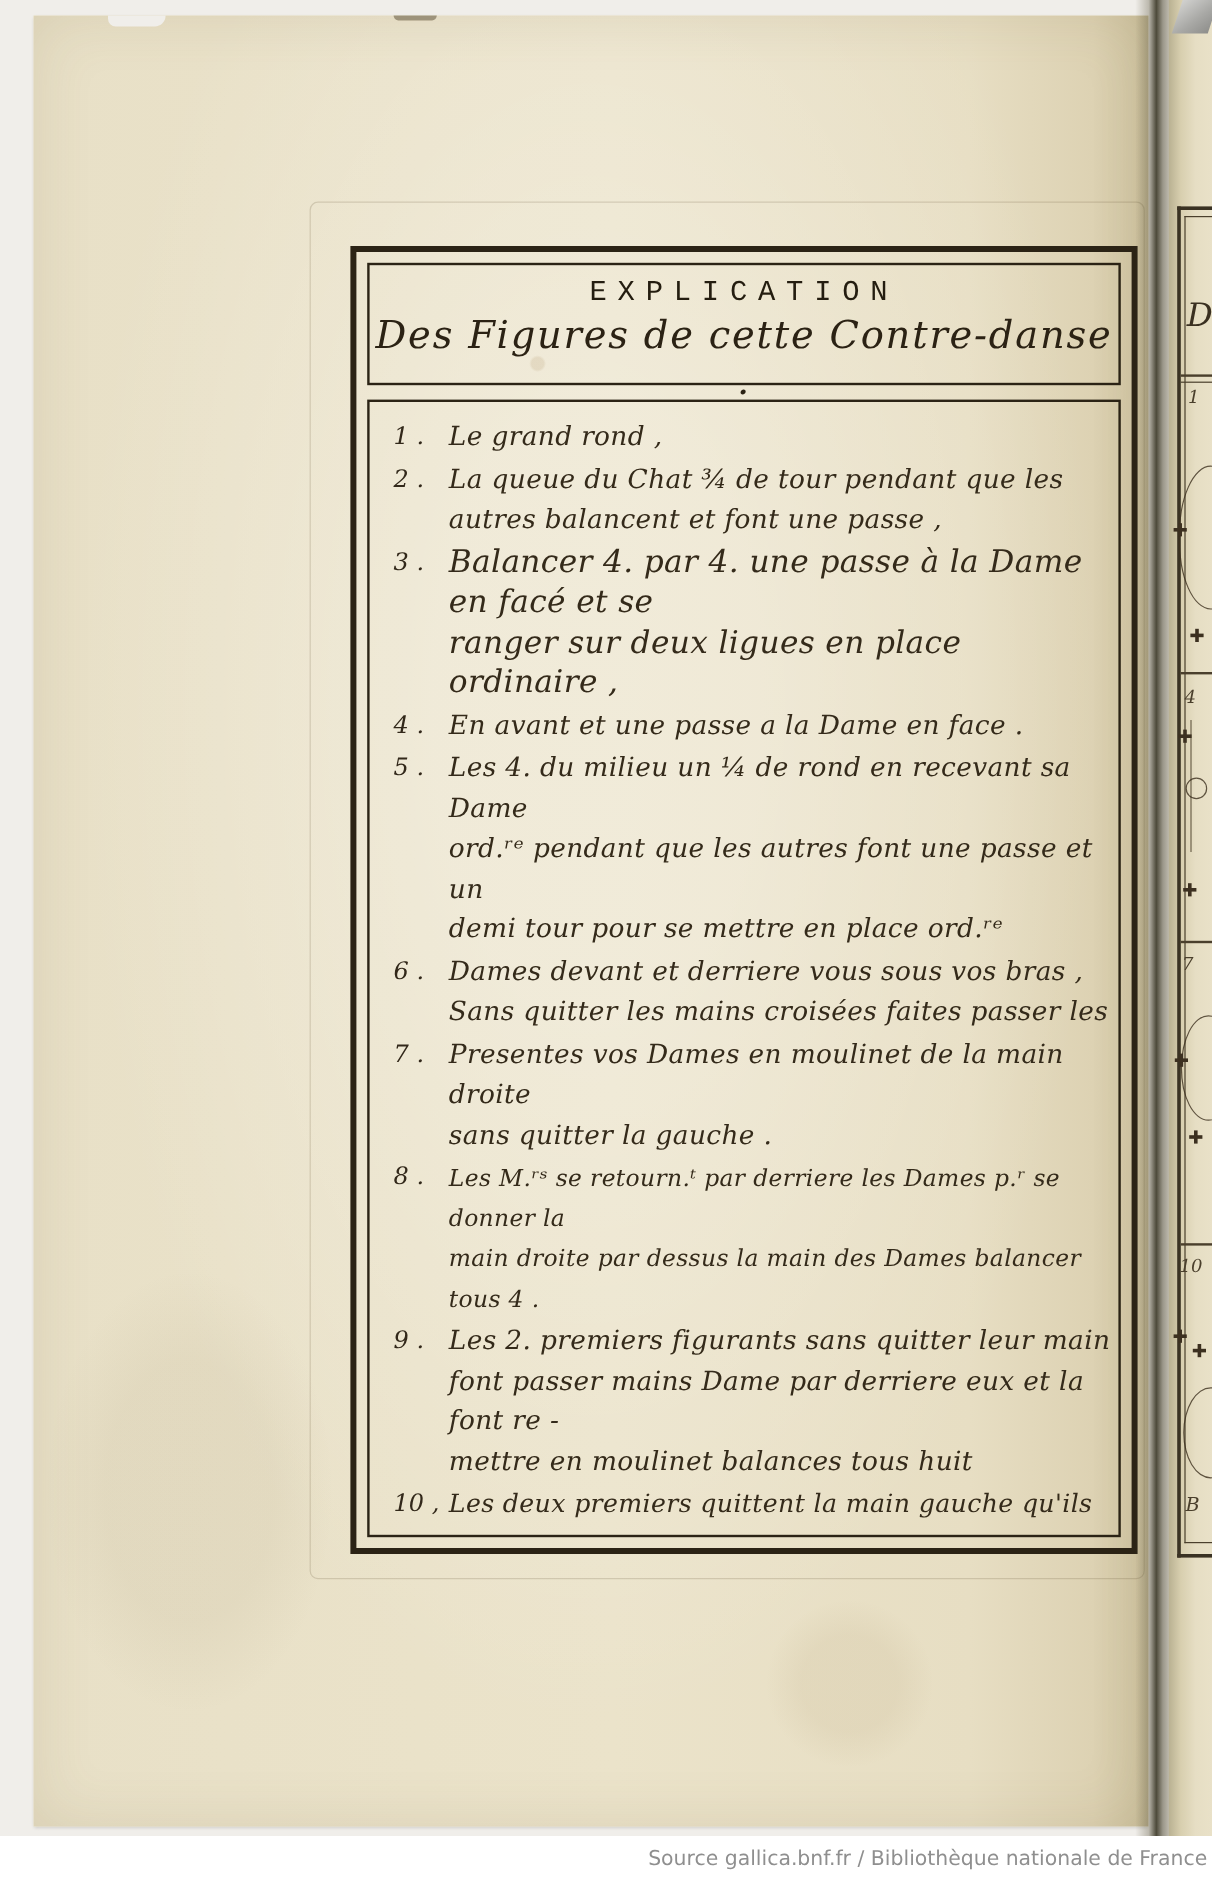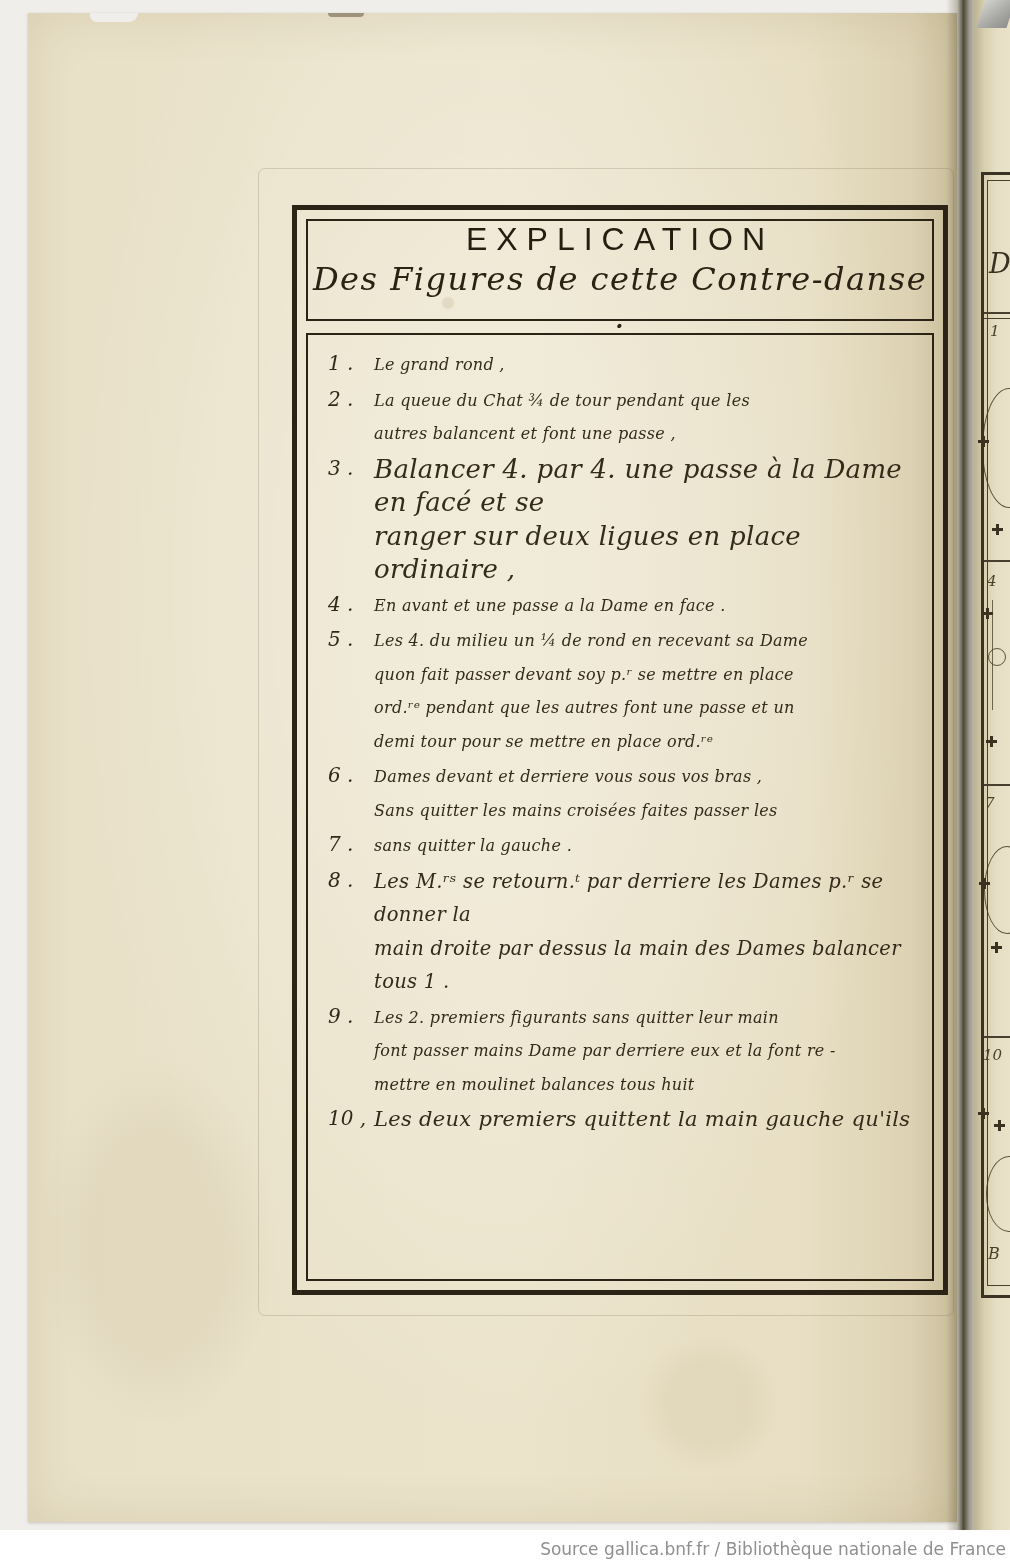--- a/index.html
+++ b/index.html
@@ -42,41 +42,42 @@
   .outer-box {
     position:absolute; left:292px; top:205px; width:656px; height:1090px;
     border:5px solid #2b2315; box-sizing:border-box;
   }
   .title-box {
     position:absolute; left:9px; right:9px; top:9px; height:102px;
     border:2px solid #2b2315; box-sizing:border-box;
     text-align:center; color:#241d10;
   }
   .title-main {
-    font-size:32px; letter-spacing:9px; color:#241d10;
-    font-family:Liberation Sans, sans-serif;
+    margin-top:10px;
+    font-size:24px; letter-spacing:9px; color:#241d10;
+    font-family:Liberation Mono, monospace;
   }
   .title-sub {
     margin-top:2px;
     font-style:italic; font-size:32px; letter-spacing:1.5px; color:#2b2214;
   }
 
   .list-box {
     position:absolute; left:9px; right:9px; top:123px; bottom:9px;
     border:2px solid #2b2315; box-sizing:border-box;
     padding:13px 6px 0 14px; overflow:hidden;
   }
   .item { display:flex; margin-bottom:2px; }
   .item .num {
     flex:none; width:46px; padding:3px 0 0 6px;
     font-style:italic; font-size:20px; color:#32281a;
   }
   .item .lines { flex:1; }
   .line {
-    font-style:italic; font-size:16px; line-height:33.5px;
+    font-style:italic; font-size:22px; line-height:33.5px;
     color:#342a1a; letter-spacing:0.3px; white-space:pre-wrap;
   }
   .item:nth-child(3) .line { font-size:26px; }
   .item:nth-child(8) .line { font-size:19.5px; }
   .item:nth-child(10) .line { font-size:21px; }
   .item:nth-child(11) .line { font-size:20.5px; }
 
   
   .gutter {
     position:absolute; left:946px; top:0; width:32px; height:1532px;
@@ -193,46 +194,46 @@
     <span class="num">4 .</span>
     <div class="lines">
           <div class="line">En avant et une passe a la Dame en face .</div>
         </div>
   </div>
 
   <div class="item">
     <span class="num">5 .</span>
     <div class="lines">
           <div class="line">Les 4. du milieu un ¼ de rond en recevant sa Dame</div>
-          <div class="line cont">quon fait passer devant soy p.ʳ se mettre en place</div>
           <div class="line cont">ord.ʳᵉ pendant que les autres font une passe et un</div>
           <div class="line cont">demi tour pour se mettre en place ord.ʳᵉ</div>
         </div>
   </div>
 
   <div class="item">
     <span class="num">6 .</span>
     <div class="lines">
           <div class="line cont">Dames devant et derriere vous sous vos bras ,</div>
           <div class="line">Sans quitter les mains croisées faites passer les</div>
         </div>
   </div>
 
   <div class="item">
     <span class="num">7 .</span>
     <div class="lines">
+          <div class="line">Presentes vos Dames en moulinet de la main droite</div>
           <div class="line cont">sans quitter la gauche .</div>
         </div>
   </div>
 
   <div class="item">
     <span class="num">8 .</span>
     <div class="lines">
           <div class="line">Les M.ʳˢ se retourn.ᵗ par derriere les Dames p.ʳ se donner la</div>
-          <div class="line cont">main droite par dessus la main des Dames balancer tous 1 .</div>
+          <div class="line cont">main droite par dessus la main des Dames balancer tous 4 .</div>
         </div>
   </div>
 
   <div class="item">
     <span class="num">9 .</span>
     <div class="lines">
           <div class="line">Les 2. premiers figurants sans quitter leur main</div>
           <div class="line cont">font passer mains Dame par derriere eux et la font re -</div>
           <div class="line cont">mettre en moulinet balances tous huit</div>
         </div>

